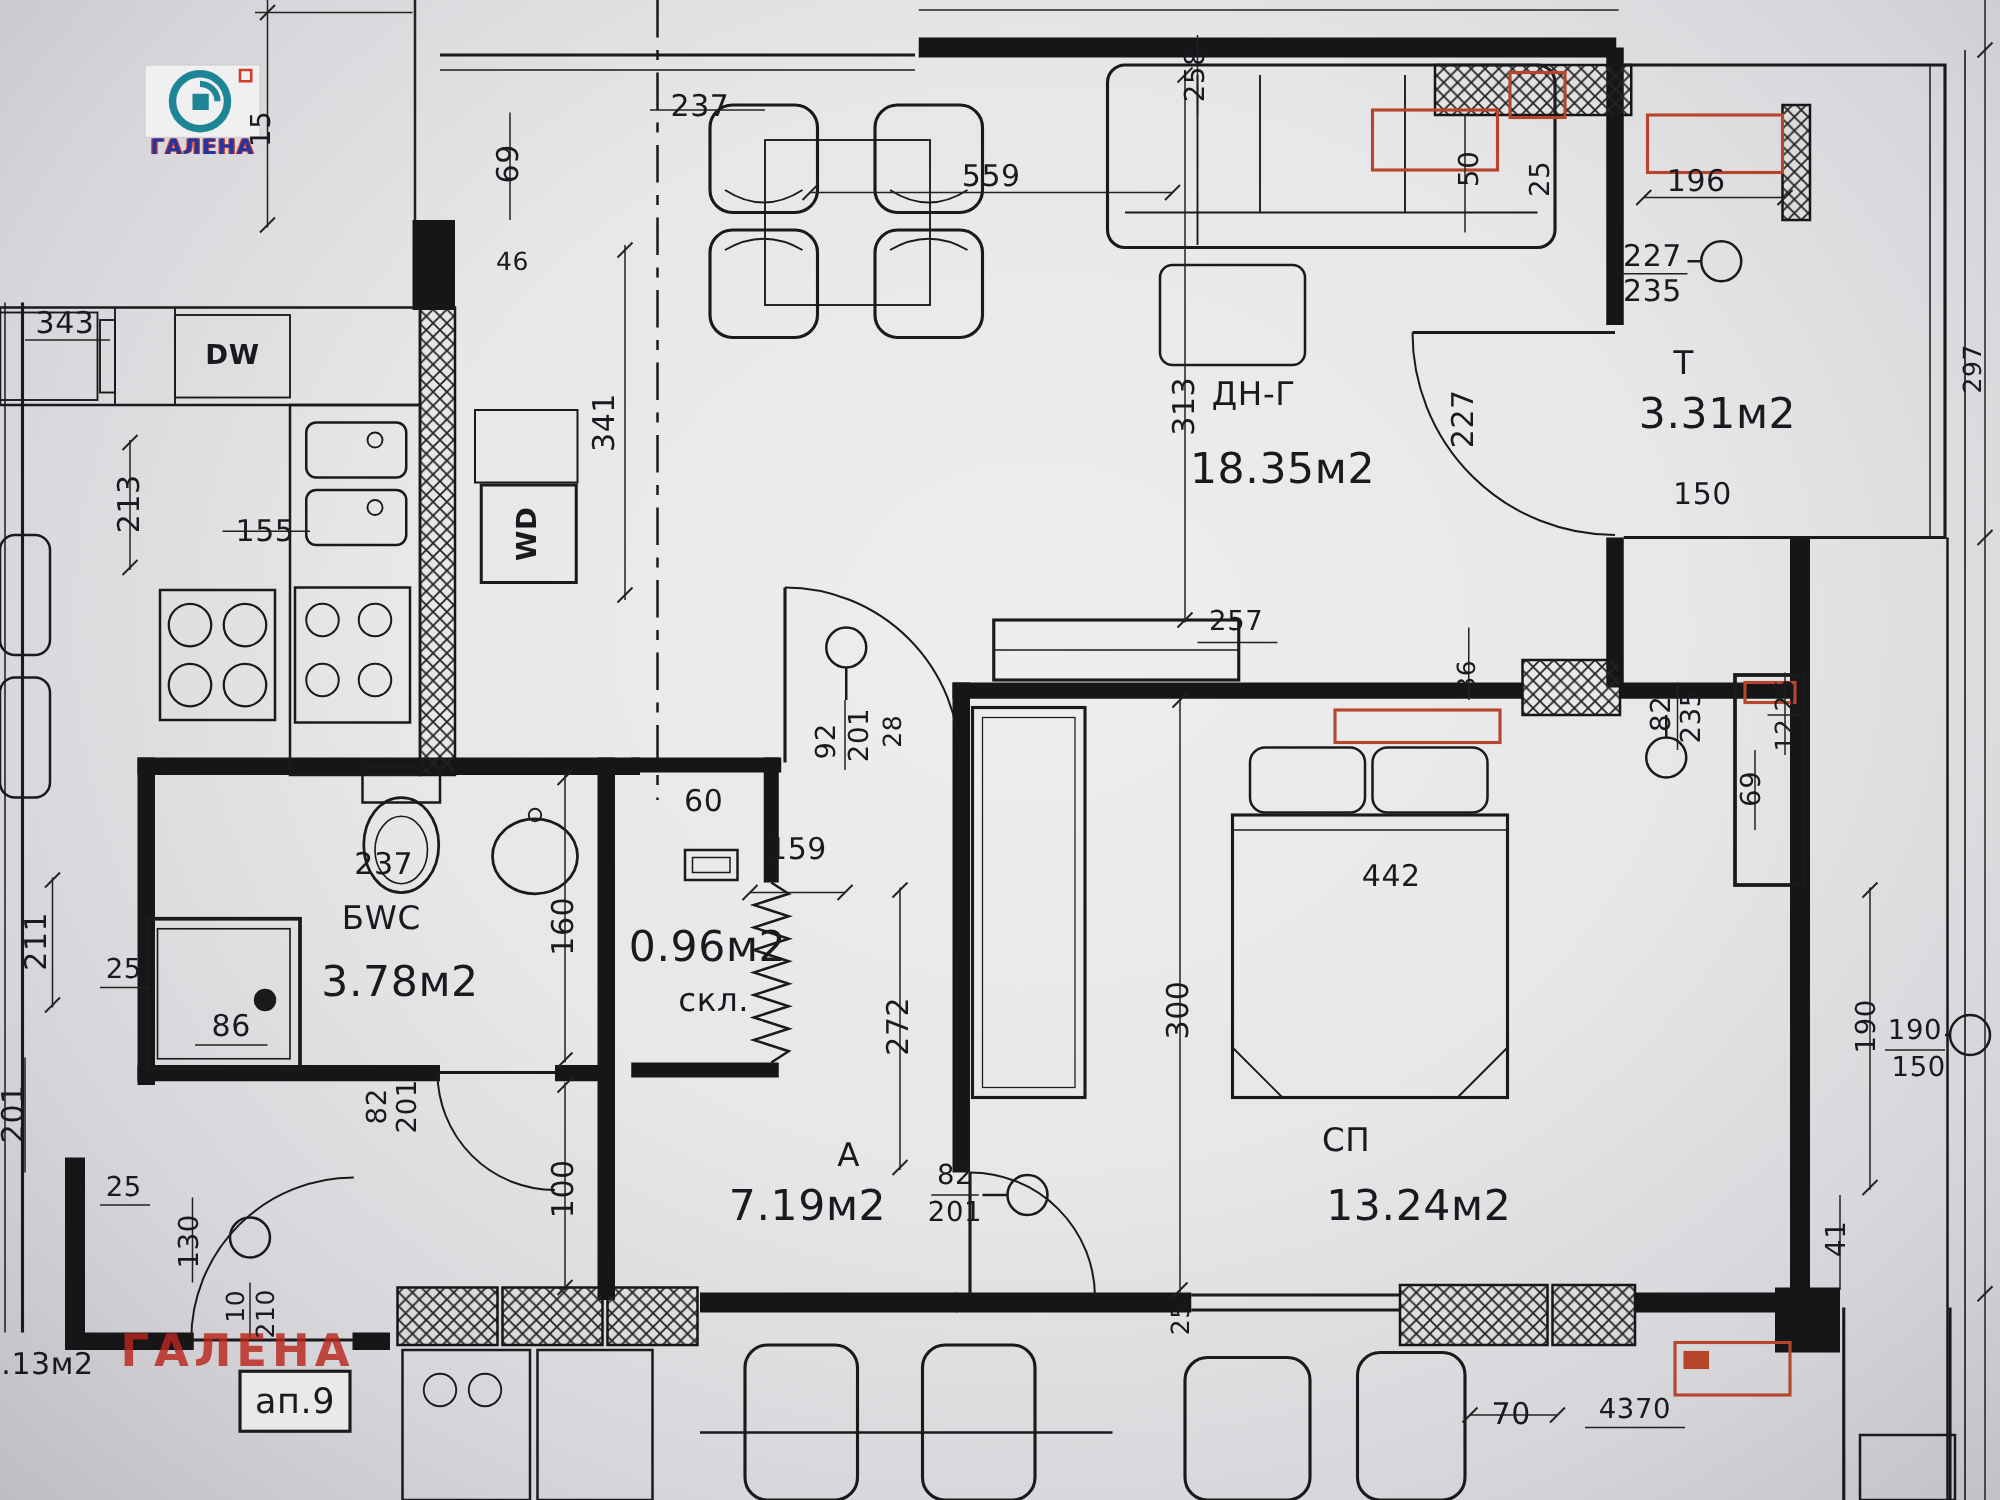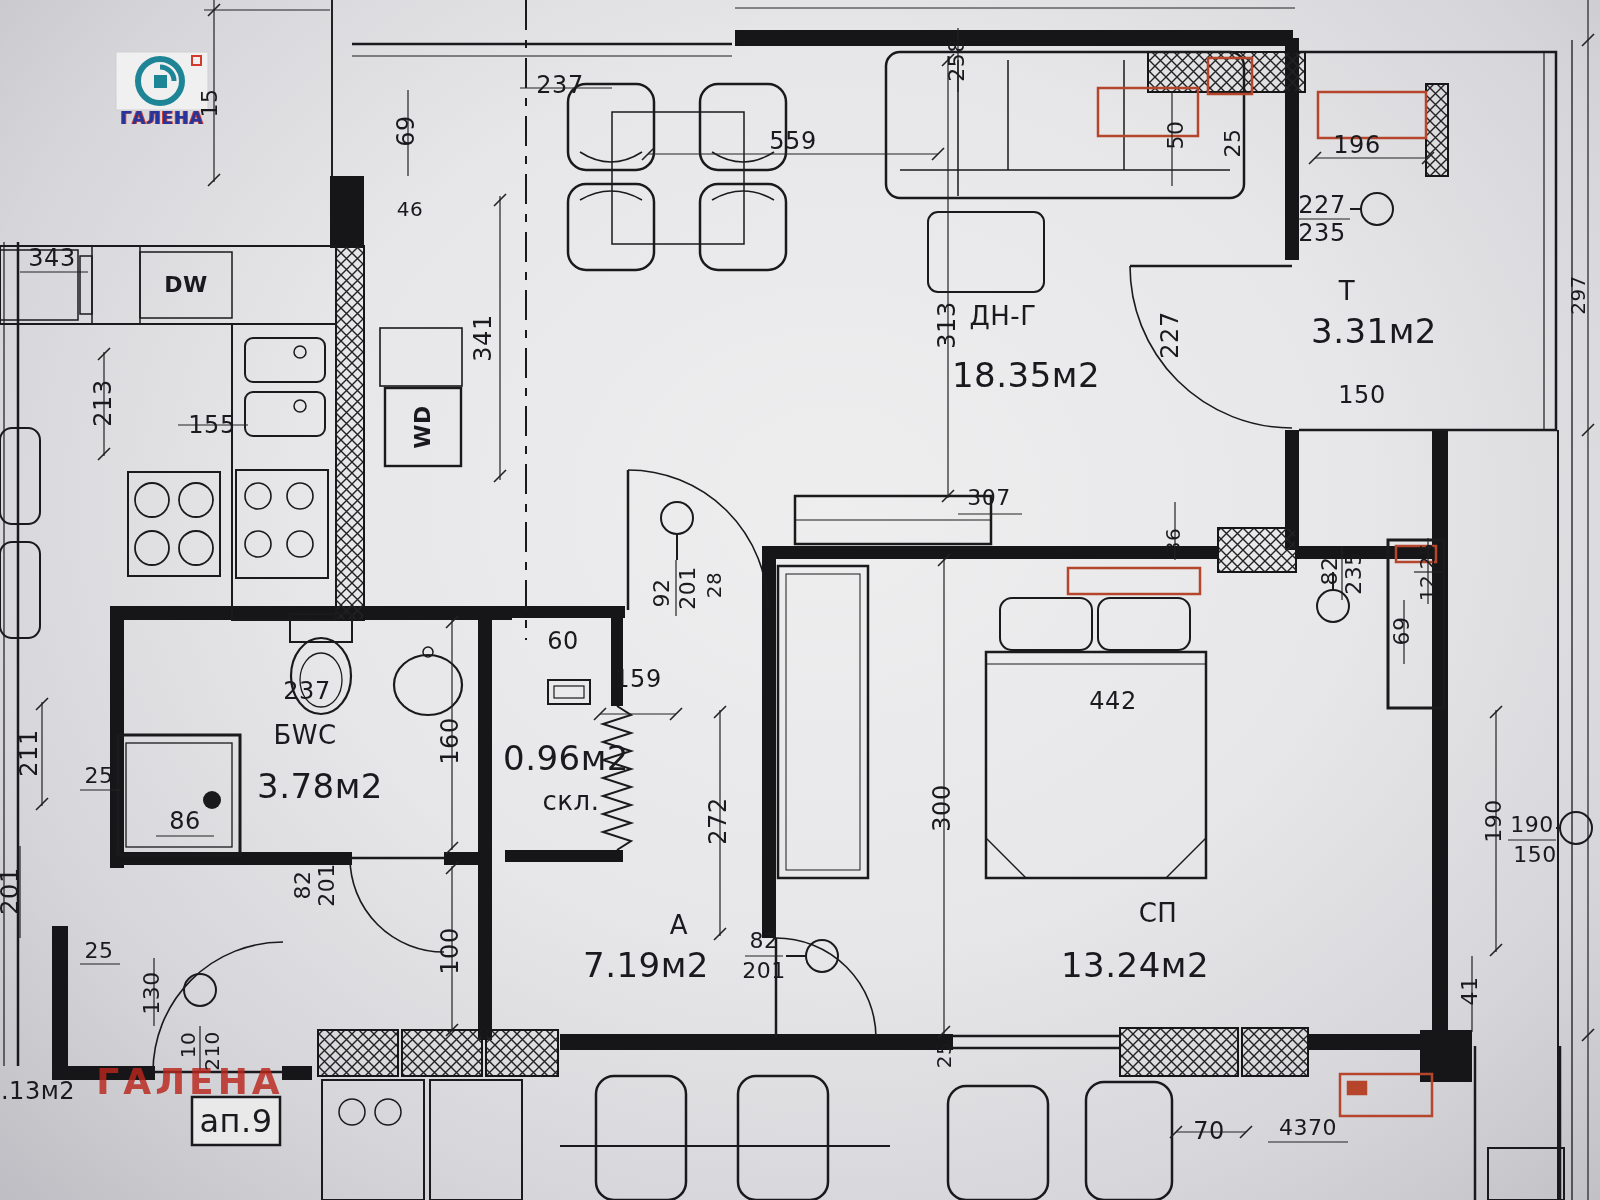--- a/index.html
+++ b/index.html
@@ -3,21 +3,21 @@
 <meta charset="utf-8">
 <style>
   html,body{margin:0;padding:0;background:#97979b;}
   .stage{position:relative;width:1600px;height:1200px;overflow:hidden;
     background:radial-gradient(ellipse at 52% 42%, #eeeeef 0%, #e7e7e9 45%, #d6d6da 75%, #bdbdc3 100%);
     font-family:"DejaVu Sans", sans-serif;}
   svg.plan{position:absolute;left:0;top:0;}
   .lbl{position:absolute;transform:translate(-50%,-50%);font-size:24px;color:#1a1a1e;
     white-space:nowrap;letter-spacing:.5px;line-height:1;}
   .lbl.v{transform:translate(-50%,-50%) rotate(-90deg);}
-  .s20{font-size:20px}.s22{font-size:22px}.s28{font-size:32px}
+  .s20{font-size:20px}.s22{font-size:22px}.s28{font-size:28px}
   .b{font-weight:bold}
   .room{font-size:26px}
   .area{font-size:34px}
   .logo-text{position:absolute;left:162px;top:118px;transform:translate(-50%,-50%);
     font-size:17px;font-weight:bold;color:#2336a0;letter-spacing:1px;
     text-shadow:1px 0 0 #d43a2a,-1px 0 0 #d43a2a;}
   .watermark{position:absolute;left:190px;top:1081px;transform:translate(-50%,-50%);
     font-size:36px;font-weight:bold;color:rgba(186,38,28,.82);letter-spacing:4px;}
 </style>
 </head>
@@ -318,42 +318,42 @@
 <div class="lbl room" style="left:1003px;top:316px">ДН-Г</div>
 <div class="lbl area" style="left:1026px;top:375px">18.35м2</div>
 <div class="lbl room" style="left:1347px;top:291px">Т</div>
 <div class="lbl area" style="left:1374px;top:331px">3.31м2</div>
 <div class="lbl room" style="left:305px;top:735px">БWC</div>
 <div class="lbl area" style="left:320px;top:786px">3.78м2</div>
 <div class="lbl area" style="left:566px;top:758px">0.96м2</div>
 <div class="lbl room" style="left:571px;top:801px">скл.</div>
 <div class="lbl room" style="left:679px;top:925px">А</div>
 <div class="lbl area" style="left:646px;top:965px">7.19м2</div>
-<div class="lbl room" style="left:1158px;top:913px">СП</div>
+<div class="lbl room" style="left:1077px;top:913px">СП</div>
 <div class="lbl area" style="left:1135px;top:965px">13.24м2</div>
 <div class="lbl" style="left:38px;top:1091px">.13м2</div>
 <div class="lbl s28" style="left:236px;top:1121px">ап.9</div>
 
 <div class="lbl b s22" style="left:186px;top:285px">DW</div>
 <div class="lbl v b s22" style="left:423px;top:427px">WD</div>
 
 <div class="lbl" style="left:52px;top:258px">343</div>
 <div class="lbl" style="left:212px;top:425px">155</div>
 <div class="lbl s22" style="left:99px;top:776px">25</div>
 <div class="lbl" style="left:185px;top:821px">86</div>
 <div class="lbl" style="left:307px;top:691px">237</div>
 <div class="lbl s22" style="left:99px;top:951px">25</div>
 <div class="lbl s20" style="left:410px;top:209px">46</div>
 <div class="lbl" style="left:560px;top:85px">237</div>
 <div class="lbl" style="left:793px;top:141px">559</div>
 <div class="lbl" style="left:1357px;top:145px">196</div>
 <div class="lbl" style="left:1322px;top:205px">227</div>
 <div class="lbl" style="left:1322px;top:233px">235</div>
 <div class="lbl" style="left:1362px;top:395px">150</div>
-<div class="lbl s22" style="left:989px;top:498px">307</div>
+<div class="lbl s22" style="left:989px;top:498px">257</div>
 <div class="lbl" style="left:563px;top:641px">60</div>
 <div class="lbl" style="left:638px;top:679px">159</div>
 <div class="lbl" style="left:1113px;top:701px">442</div>
 <div class="lbl s22" style="left:764px;top:941px">82</div>
 <div class="lbl s22" style="left:764px;top:971px">201</div>
 <div class="lbl s22" style="left:1532px;top:825px">190</div>
 <div class="lbl s22" style="left:1535px;top:855px">150</div>
 <div class="lbl" style="left:1209px;top:1131px">70</div>
 <div class="lbl s22" style="left:1308px;top:1128px">4370</div>
 

